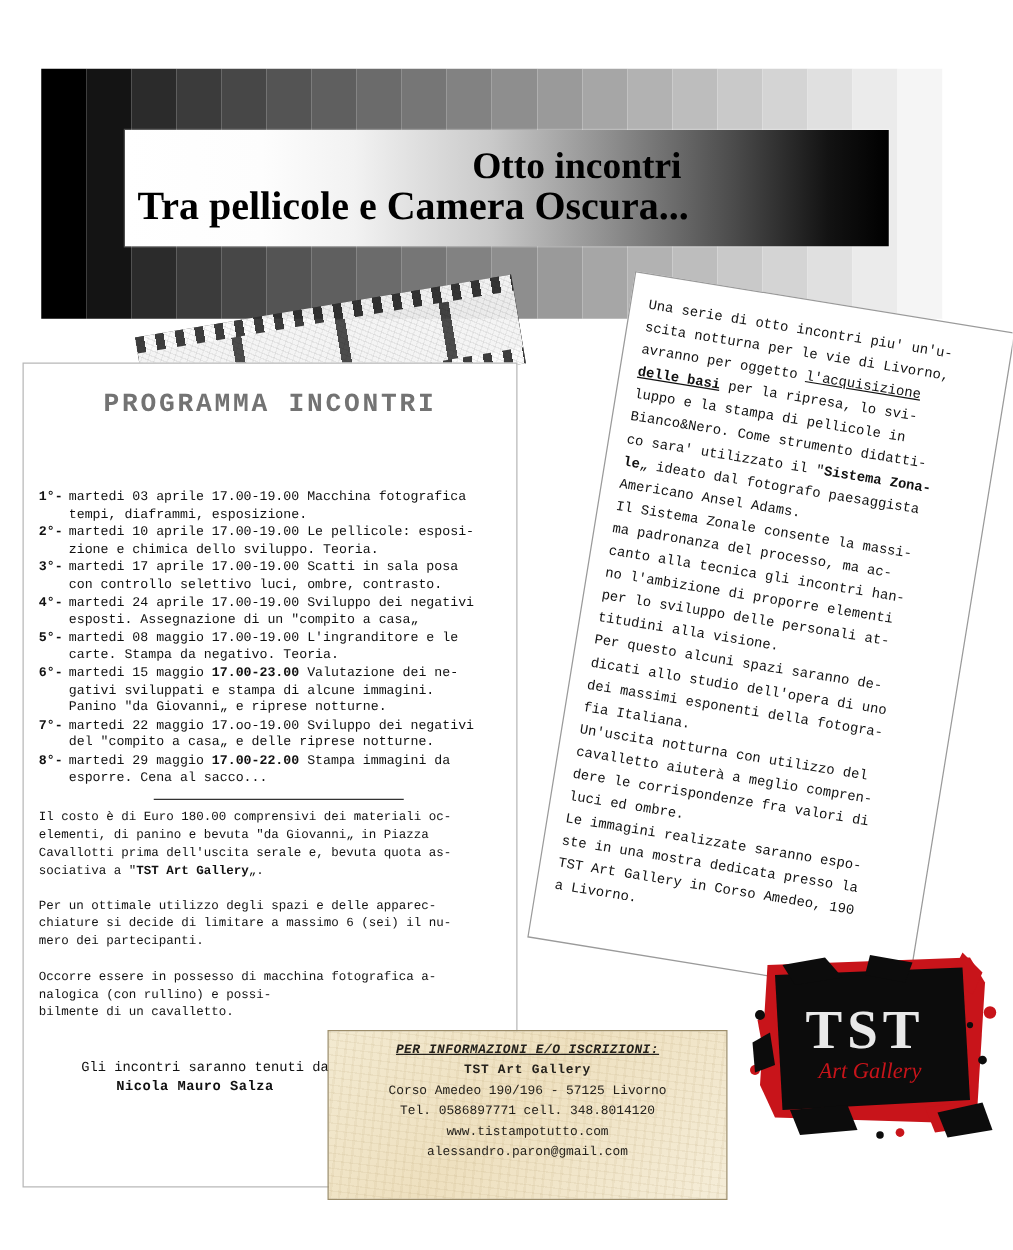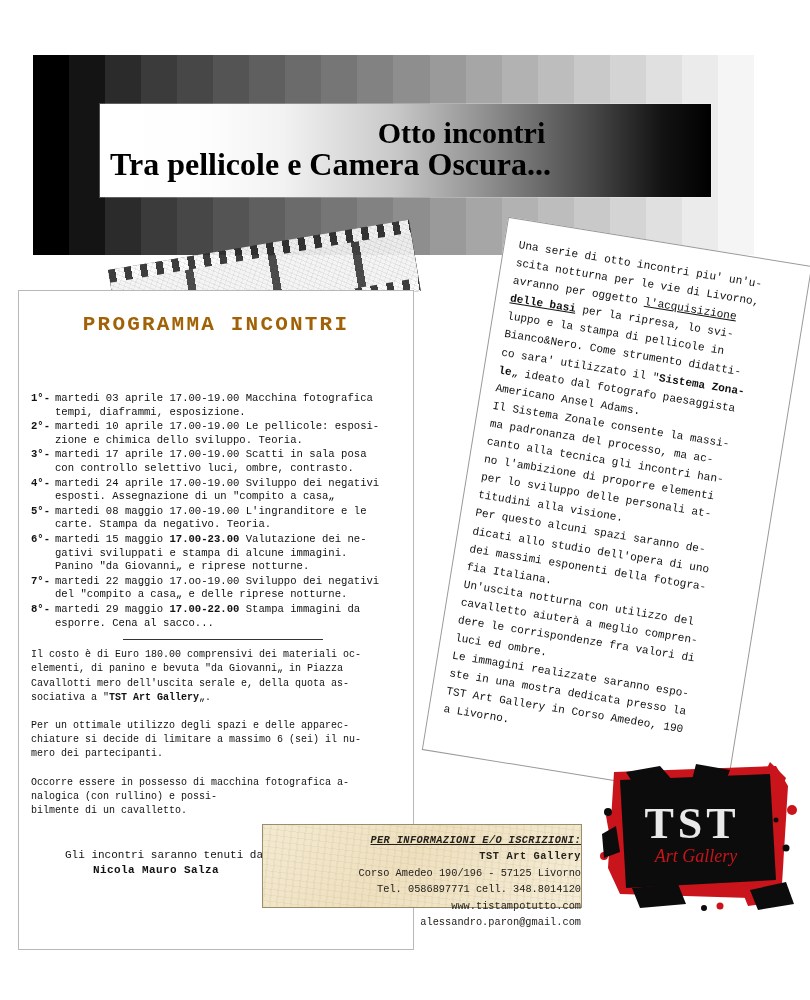--- a/index.html
+++ b/index.html
@@ -114,21 +114,21 @@
     padding: 6px 12px 10px 12px;
     z-index: 5;
   }
   #program-heading {
     font-family: "Liberation Mono", "DejaVu Sans Mono", monospace;
     font-weight: bold;
     font-size: 21px;
     letter-spacing: 2.2px;
     text-align: center;
     margin: 16px 0 56px 0;
-    color: #a16207;
+    color: #737373;
   }
   .program-list {
     margin: 0;
     padding: 0;
     list-style: none;
   }
   .program-item {
     display: flex;
     align-items: flex-start;
     font-size: 10.6px;
@@ -196,28 +196,28 @@
   }
   #description-sheet .desc-line b { font-weight: bold; }
   #description-sheet .desc-line u { text-decoration: underline; }
 
   
   #contact-box {
     position: absolute;
     left: 262px;
     top: 824px;
     width: 320px;
-    height: 84px;
+    height: 136px;
     background:
       repeating-linear-gradient(96deg, rgba(184,160,110,0.10) 0 2px, rgba(255,255,255,0) 2px 7px),
       repeating-linear-gradient(7deg, rgba(160,135,85,0.09) 0 1px, rgba(255,255,255,0) 1px 6px),
       linear-gradient(135deg, #f3ead1 0%, #eee0bf 45%, #f5edd8 100%);
     border: 1px solid #9c8d6a;
     box-sizing: border-box;
-    text-align: right;
+    text-align: center;
     padding-top: 7px;
     z-index: 8;
   }
   #contact-box .contact-line {
     font-size: 10.3px;
     line-height: 16.4px;
     color: #24211c;
   }
   #contact-title {
     font-weight: bold;
@@ -311,21 +311,21 @@
         <span class="item-num">8°-</span>
         <span class="item-body">martedi 29 maggio <b>17.00-22.00</b> Stampa immagini da<br>esporre. Cena al sacco...</span>
       </li>
     </ul>
 
   <div id="cost-rule"></div>
 
   <p class="body-para">
     <span>Il costo è di Euro 180.00 comprensivi dei materiali oc-</span><br>
     <span>elementi, di panino e bevuta "da Giovanni„ in Piazza</span><br>
-    <span>Cavallotti mero dell'uscita serale e, della quota as-</span><br>
+    <span>Cavallotti prima dell'uscita serale e, bevuta quota as-</span><br>
     <span>sociativa a "</span><b>TST Art Gallery</b><span>„.</span>
   </p>
 
   <p class="body-para">
     <span>Per un ottimale utilizzo degli spazi e delle apparec-</span><br>
     <span>chiature si decide di limitare a massimo 6 (sei) il nu-</span><br>
     <span>mero dei partecipanti.</span>
   </p>
 
   <p class="body-para">

